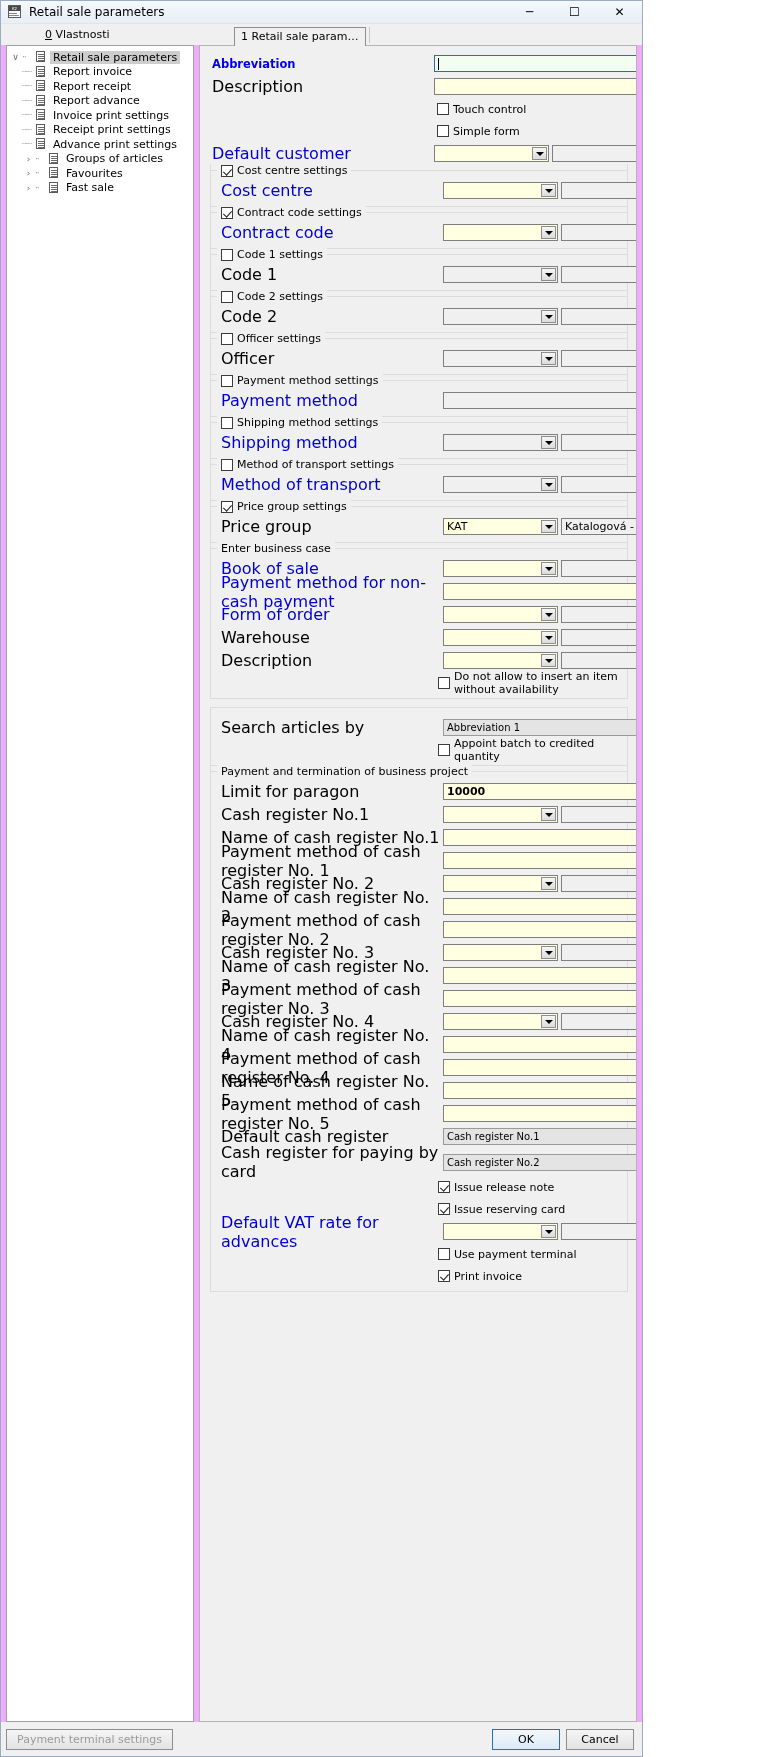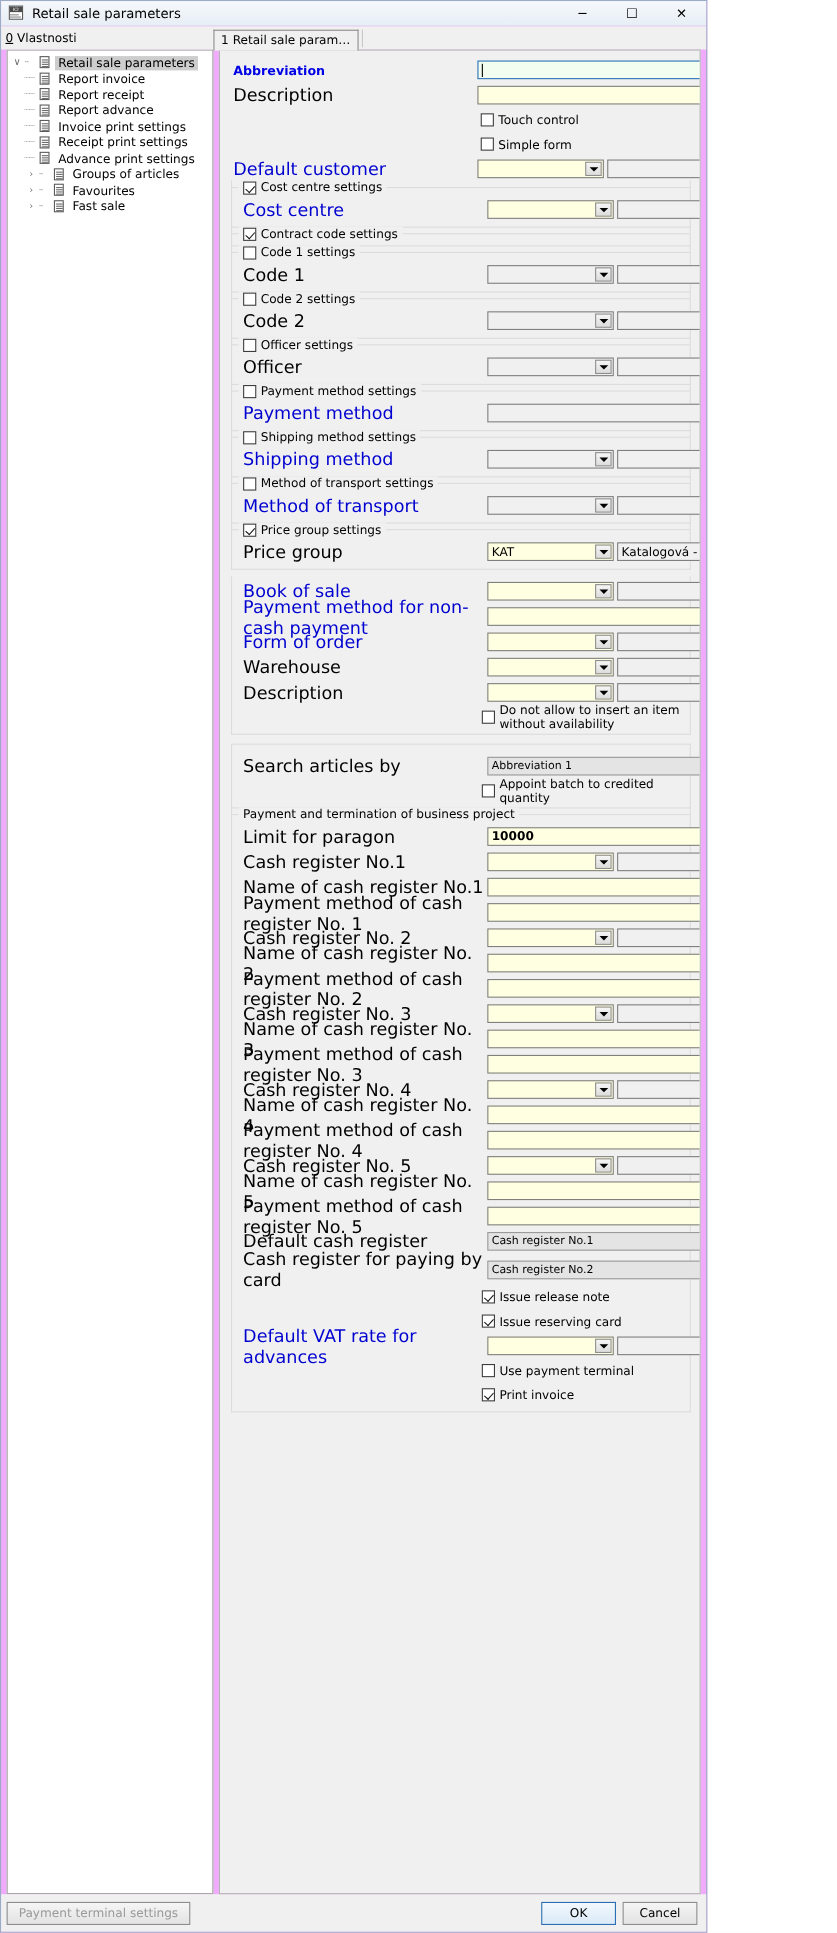--- a/index.html
+++ b/index.html
@@ -59,20 +59,21 @@
     height: 21px; min-height: 21px;
     display: flex; align-items: flex-end;
     position: relative;
     background: #f0f0f0;
   }
   .props-label {
     width: 193px;
     padding-left: 4px;
     font-size: 11px;
     line-height: 21px;
+    margin-left: 40px;
   }
   .props-label u { text-decoration: underline; }
   .tab {
     height: 19px;
     min-width: 111px;
     background: #f0f0f0;
     border: 1px solid #8d8d8d;
     border-bottom: none;
     font-size: 11px;
     line-height: 17px;
@@ -444,20 +445,30 @@
 
         <div class="group">
           <div class="gtop">
               <span class="left-edge"></span>
             <span class="gtitle">
               <span class="cb checked"></span>
               <span>Contract code settings</span>
             </span>
               <span class="line"></span>
             </div>
+          <div class="ginner">
+            <div class="row">
+              <div class="lab blue">Contract code</div>
+              <div class="fld combo">
+                  <span></span>
+                  <span class="arrow"></span>
+                </div>
+              <div class="fld disabled desc-fld"></div>
+            </div>
+          </div>
         </div>
 
         <div class="group">
           <div class="gtop">
               <span class="left-edge"></span>
             <span class="gtitle">
               <span class="cb"></span>
               <span>Code 1 settings</span>
             </span>
               <span class="line"></span>
@@ -593,20 +604,25 @@
               <div class="fld combo">
                   <span>KAT</span>
                   <span class="arrow"></span>
                 </div>
               <div class="fld disabled desc-fld">Katalogová - základní cen</div>
             </div>
           </div>
         </div>
 
         <div class="group">
+          <div class="gtop">
+              <span class="left-edge"></span>
+            <span class="gtitle">Enter business case</span>
+              <span class="line"></span>
+            </div>
           <div class="ginner">
             <div class="row">
               <div class="lab blue">Book of sale</div>
               <div class="fld combo">
                   <span></span>
                   <span class="arrow"></span>
                 </div>
               <div class="fld disabled desc-fld"></div>
             </div>
             <div class="row">
@@ -746,28 +762,20 @@
               <div class="fld wide"></div>
             </div>
             <div class="row">
               <div class="lab">Payment method of cash register No. 4</div>
               <div class="fld wide-combo">
                   <span></span>
                   <span class="arrow"></span>
                 </div>
             </div>
 
-            <div class="row">
-              <div class="lab">Cash register No. 5</div>
-              <div class="fld combo">
-                  <span></span>
-                  <span class="arrow"></span>
-                </div>
-              <div class="fld disabled desc-fld"></div>
-            </div>
             <div class="row">
               <div class="lab">Name of cash register No. 5</div>
               <div class="fld wide"></div>
             </div>
             <div class="row">
               <div class="lab">Payment method of cash register No. 5</div>
               <div class="fld wide-combo">
                   <span></span>
                   <span class="arrow"></span>
                 </div>

